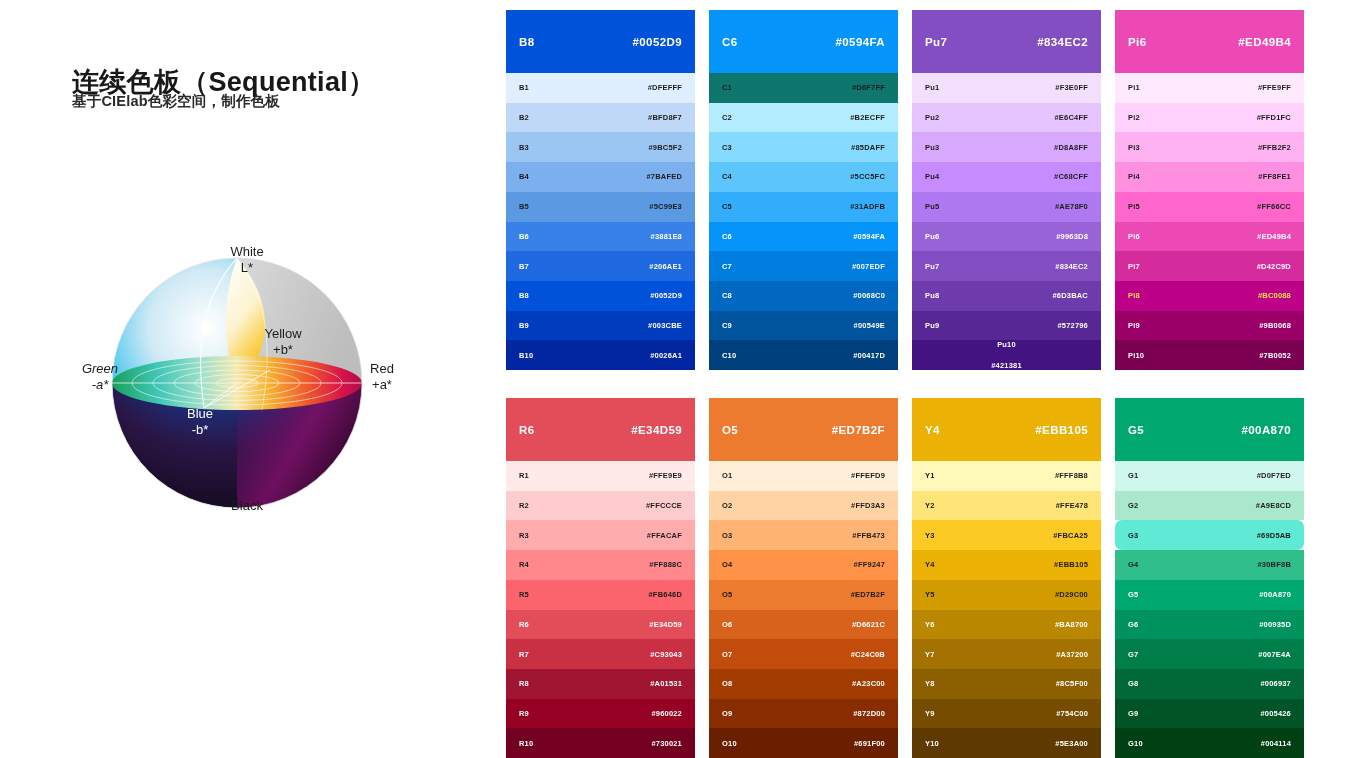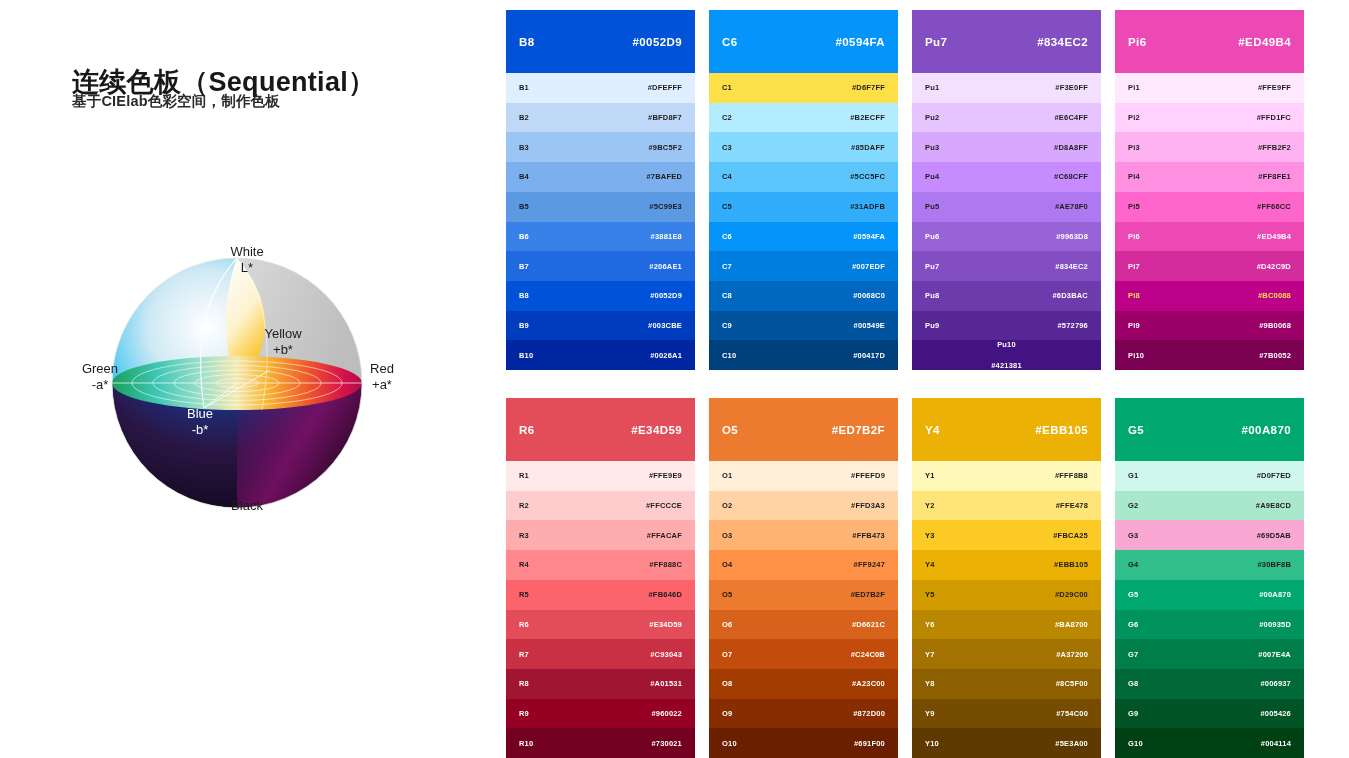--- a/index.html
+++ b/index.html
@@ -25,21 +25,21 @@
   }
 
   .sphere-wrap { position: absolute; left: 72px; top: 238px; width: 330px; height: 290px; }
   .sphere-svg { display: block; }
   .lbl {
     position: absolute; font-size: 13px; color: #1c1c1c;
     text-align: center; line-height: 1.25; white-space: nowrap;
   }
   .lbl.white-l  { left: 140px;  top: 6px;   width: 70px; }
   .lbl.black    { left: 140px;  top: 260px; width: 70px; }
-  .lbl.green-a  { left: -2px;   top: 123px; width: 60px; }
+  .lbl.green-a  { left: -2px;   top: 123px; width: 60px; font-style: italic; }
   .lbl.red-a    { left: 284px;  top: 123px; width: 52px; }
   .lbl.yellow-b { left: 178px;  top: 88px;  width: 66px; color: #1c1c1c; }
   .lbl.blue-b   { left: 100px;  top: 168px; width: 56px; color: #ffffff; }
 
   
   .grid {
     position: absolute; left: 506px; top: 10px;
     width: 812px; height: 740px;
     display: grid;
     grid-template-columns: repeat(4, 189px);
@@ -222,21 +222,21 @@
             <span class="hex">#0026A1</span>
           </div>
         </div>
       </div>
       <div class="column">
         <div class="col-header" style="background: rgb(5, 148, 250); color: rgb(255, 255, 255);">
           <span class="name">C6</span>
           <span class="hex">#0594FA</span>
         </div>
         <div class="swatches">
-          <div class="swatch" style="background: #fde047; color: rgb(28, 28, 28);">
+          <div class="swatch" style="background: #0f766e; color: rgb(28, 28, 28);">
             <span class="name">C1</span>
             <span class="hex">#D6F7FF</span>
           </div>
           <div class="swatch" style="background: rgb(178, 236, 255); color: rgb(28, 28, 28);">
             <span class="name">C2</span>
             <span class="hex">#B2ECFF</span>
           </div>
           <div class="swatch" style="background: rgb(133, 218, 255); color: rgb(28, 28, 28);">
             <span class="name">C3</span>
             <span class="hex">#85DAFF</span>
@@ -518,21 +518,21 @@
         </div>
         <div class="swatches">
           <div class="swatch" style="background: rgb(208, 247, 237); color: rgb(28, 28, 28);">
             <span class="name">G1</span>
             <span class="hex">#D0F7ED</span>
           </div>
           <div class="swatch" style="background: rgb(169, 232, 205); color: rgb(28, 28, 28);">
             <span class="name">G2</span>
             <span class="hex">#A9E8CD</span>
           </div>
-          <div class="swatch" style="background: #f9a8d4; color: rgb(28, 28, 28);">
+          <div class="swatch" style="background: #5eead4; color: rgb(28, 28, 28); border-radius: 7px;">
             <span class="name">G3</span>
             <span class="hex">#69D5AB</span>
           </div>
           <div class="swatch" style="background: rgb(48, 191, 139); color: rgb(28, 28, 28);">
             <span class="name">G4</span>
             <span class="hex">#30BF8B</span>
           </div>
           <div class="swatch" style="background: rgb(0, 168, 112); color: rgb(255, 255, 255);">
             <span class="name">G5</span>
             <span class="hex">#00A870</span>

